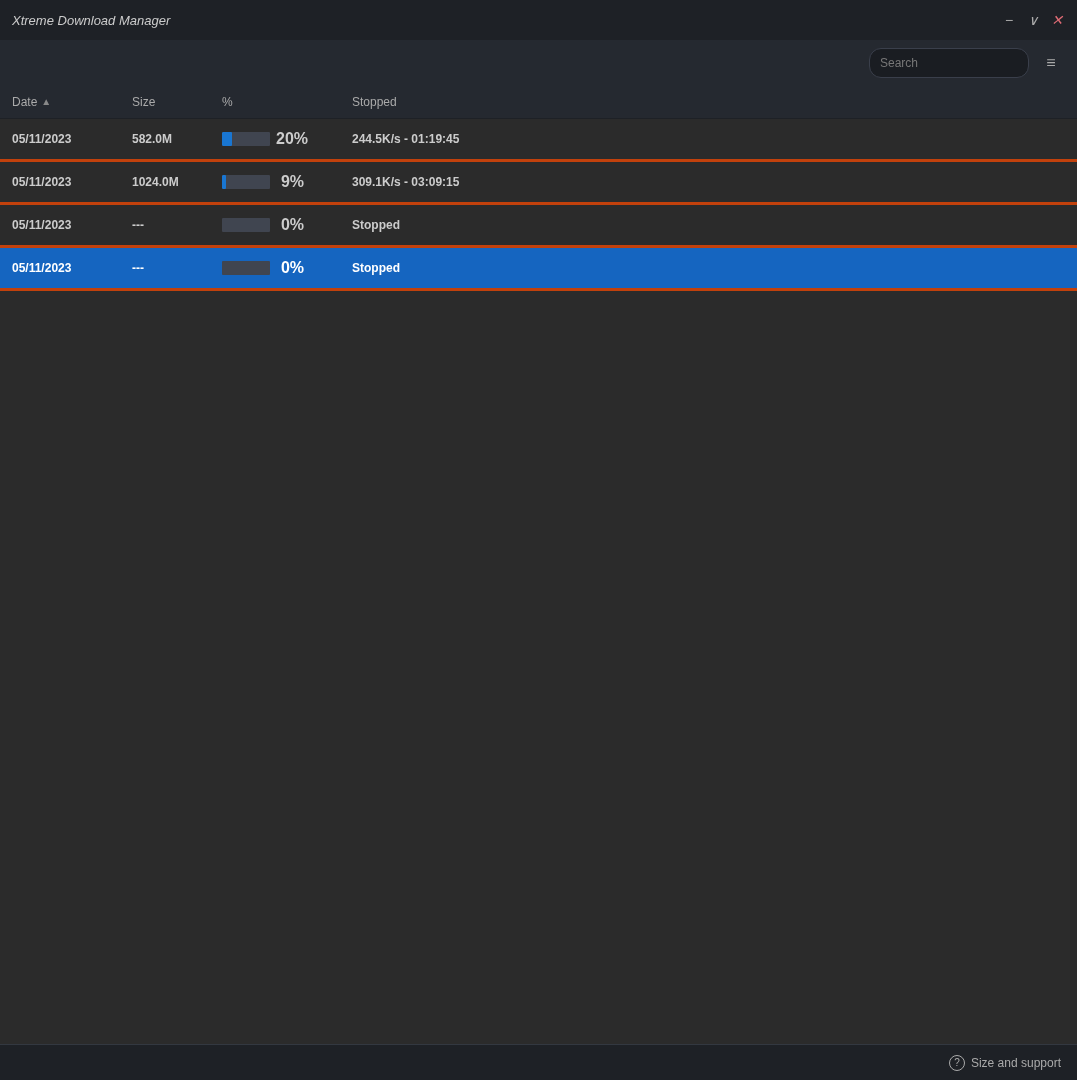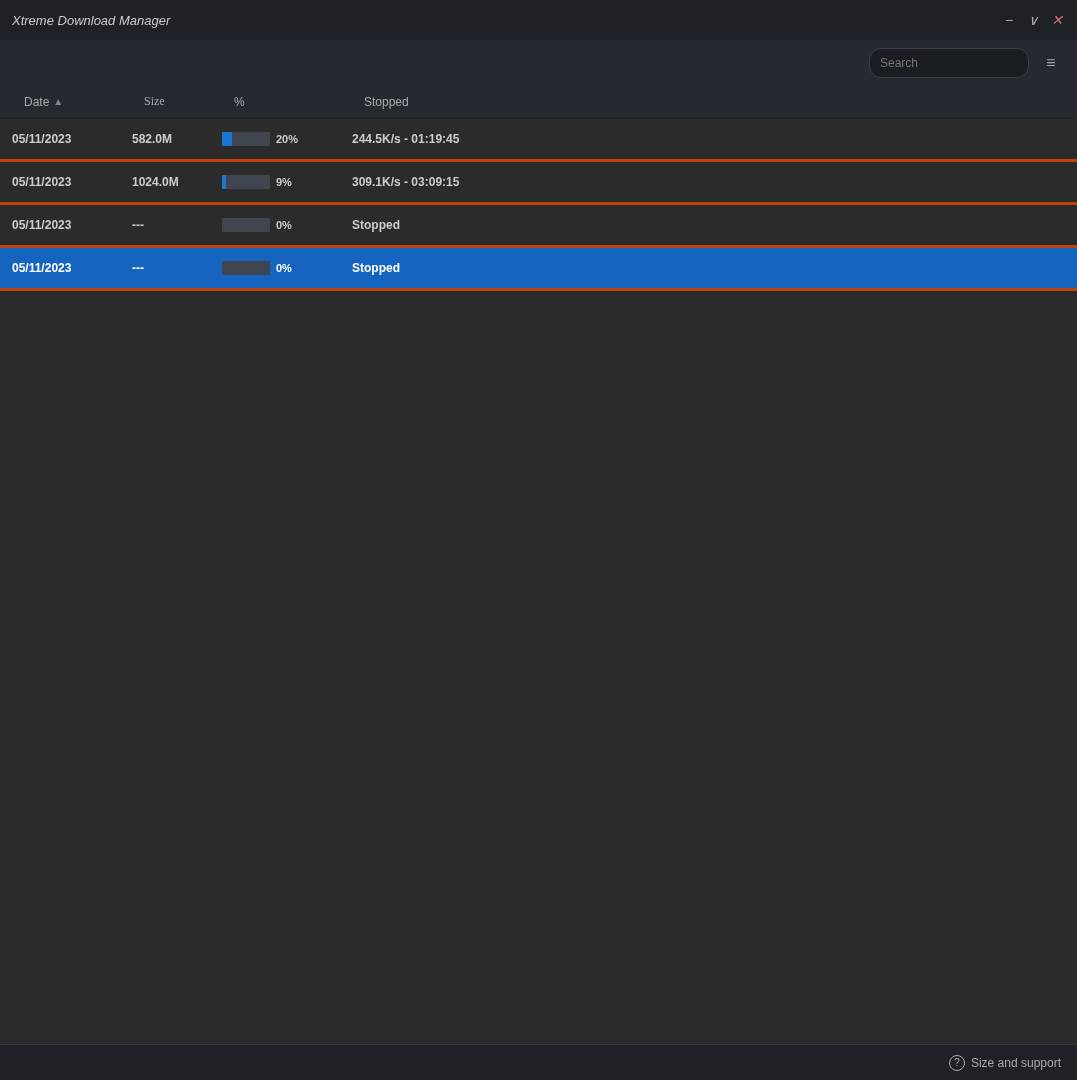--- a/index.html
+++ b/index.html
@@ -117,21 +117,21 @@
       border-collapse: collapse;
     }
 
     thead tr {
       background-color: #252930;
       height: 32px;
     }
 
     thead th {
       text-align: left;
-      padding: 0 24px;
+      padding: 0 12px;
       color: #aaaaaa;
       font-weight: 400;
       font-size: 12px;
       border-bottom: 1px solid #1e2126;
       white-space: nowrap;
     }
 
     .sort-arrow {
       font-size: 10px;
       color: #888888;
@@ -175,22 +175,23 @@
     }
 
     .progress-bar-fill {
       height: 100%;
       background-color: #1976d2;
       border-radius: 1px;
     }
 
     .progress-text {
       color: #cccccc;
-      font-size: 11px;
+      font-size: 16px;
       min-width: 28px;
+      text-align: right;
     }
 
     tr.selected .progress-text {
       color: #ffffff;
     }
 
     
     .footer {
       background-color: #1e2126;
       height: 36px;
@@ -245,21 +246,21 @@
 <div class="table-container">
   <table>
     <thead>
       <tr>
         <th style="width:120px;">
           <div style="display:flex;align-items:center;gap:4px;">
             <span>Date</span>
             <span class="sort-arrow">▲</span>
           </div>
         </th>
-        <th style="width:90px;font-family:Liberation Serif, serif;">Size</th>
+        <th style="width:90px;">Size</th>
         <th style="width:130px;">%</th>
         <th>Stopped</th>
       </tr>
     </thead>
     <tbody id="table-body">
     <tr>
           <td>05/11/2023</td>
           <td>582.0M</td>
           <td>
             <div class="progress-cell">

